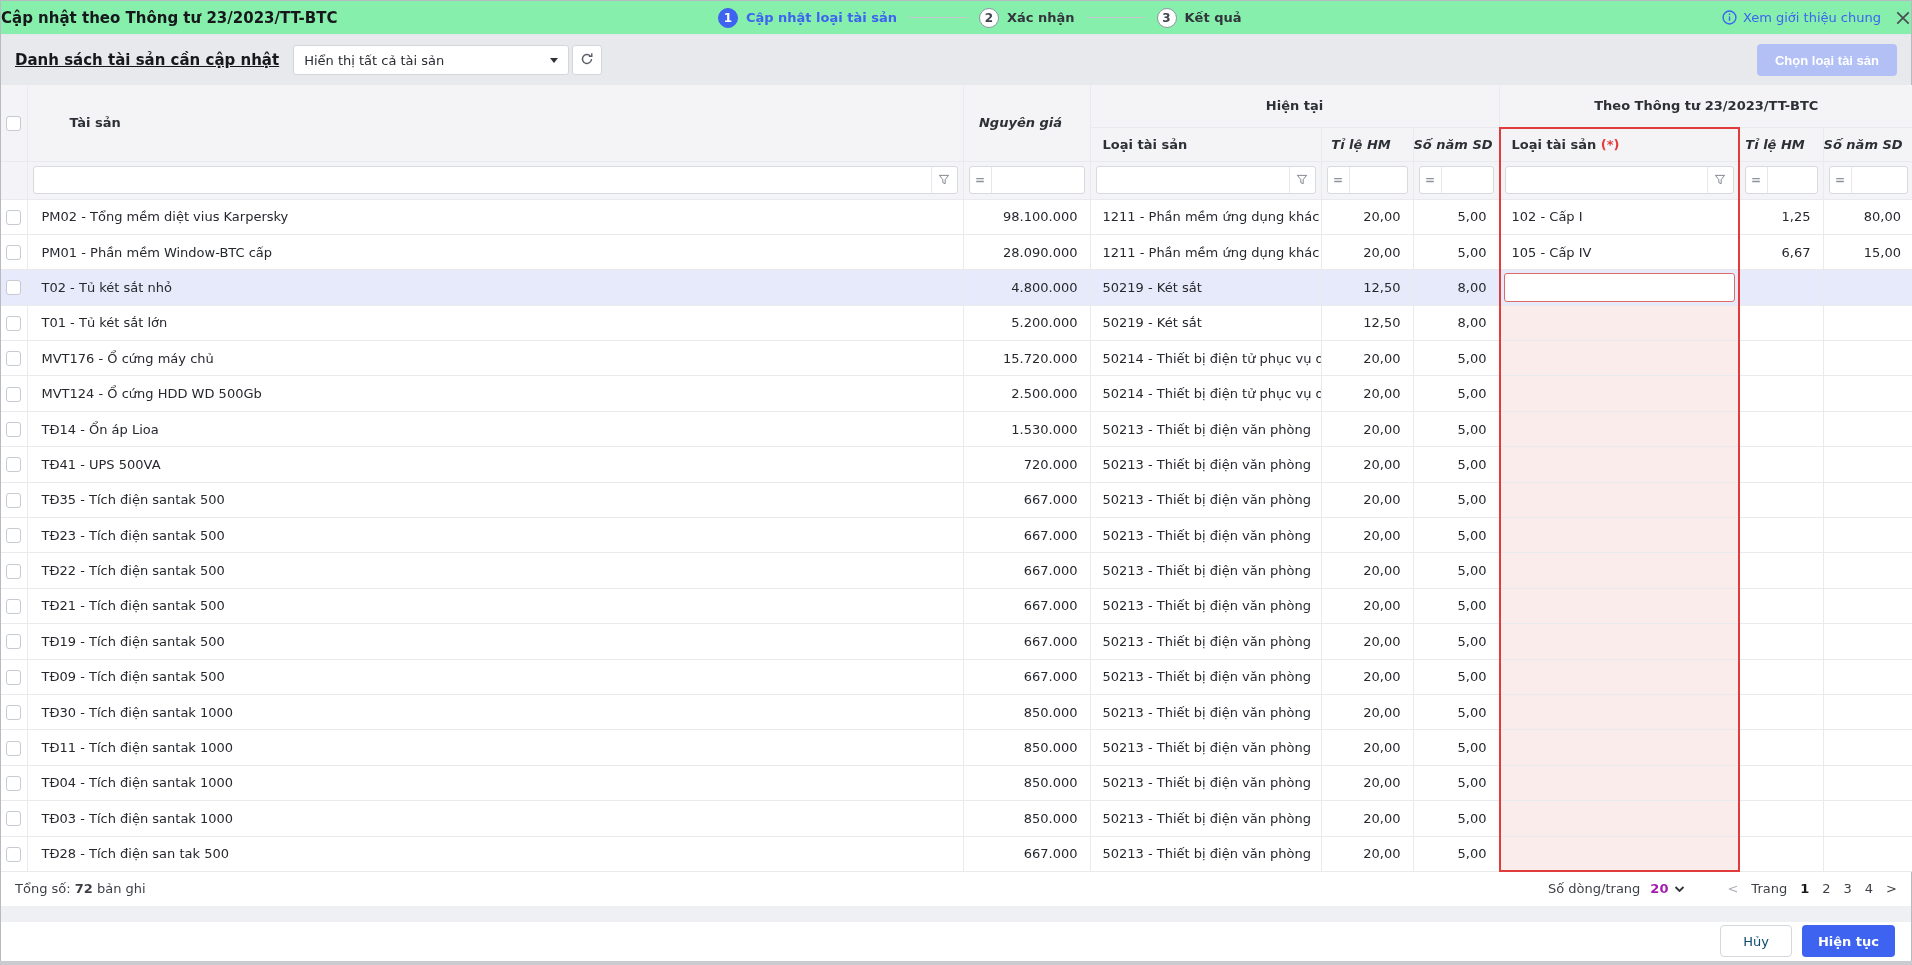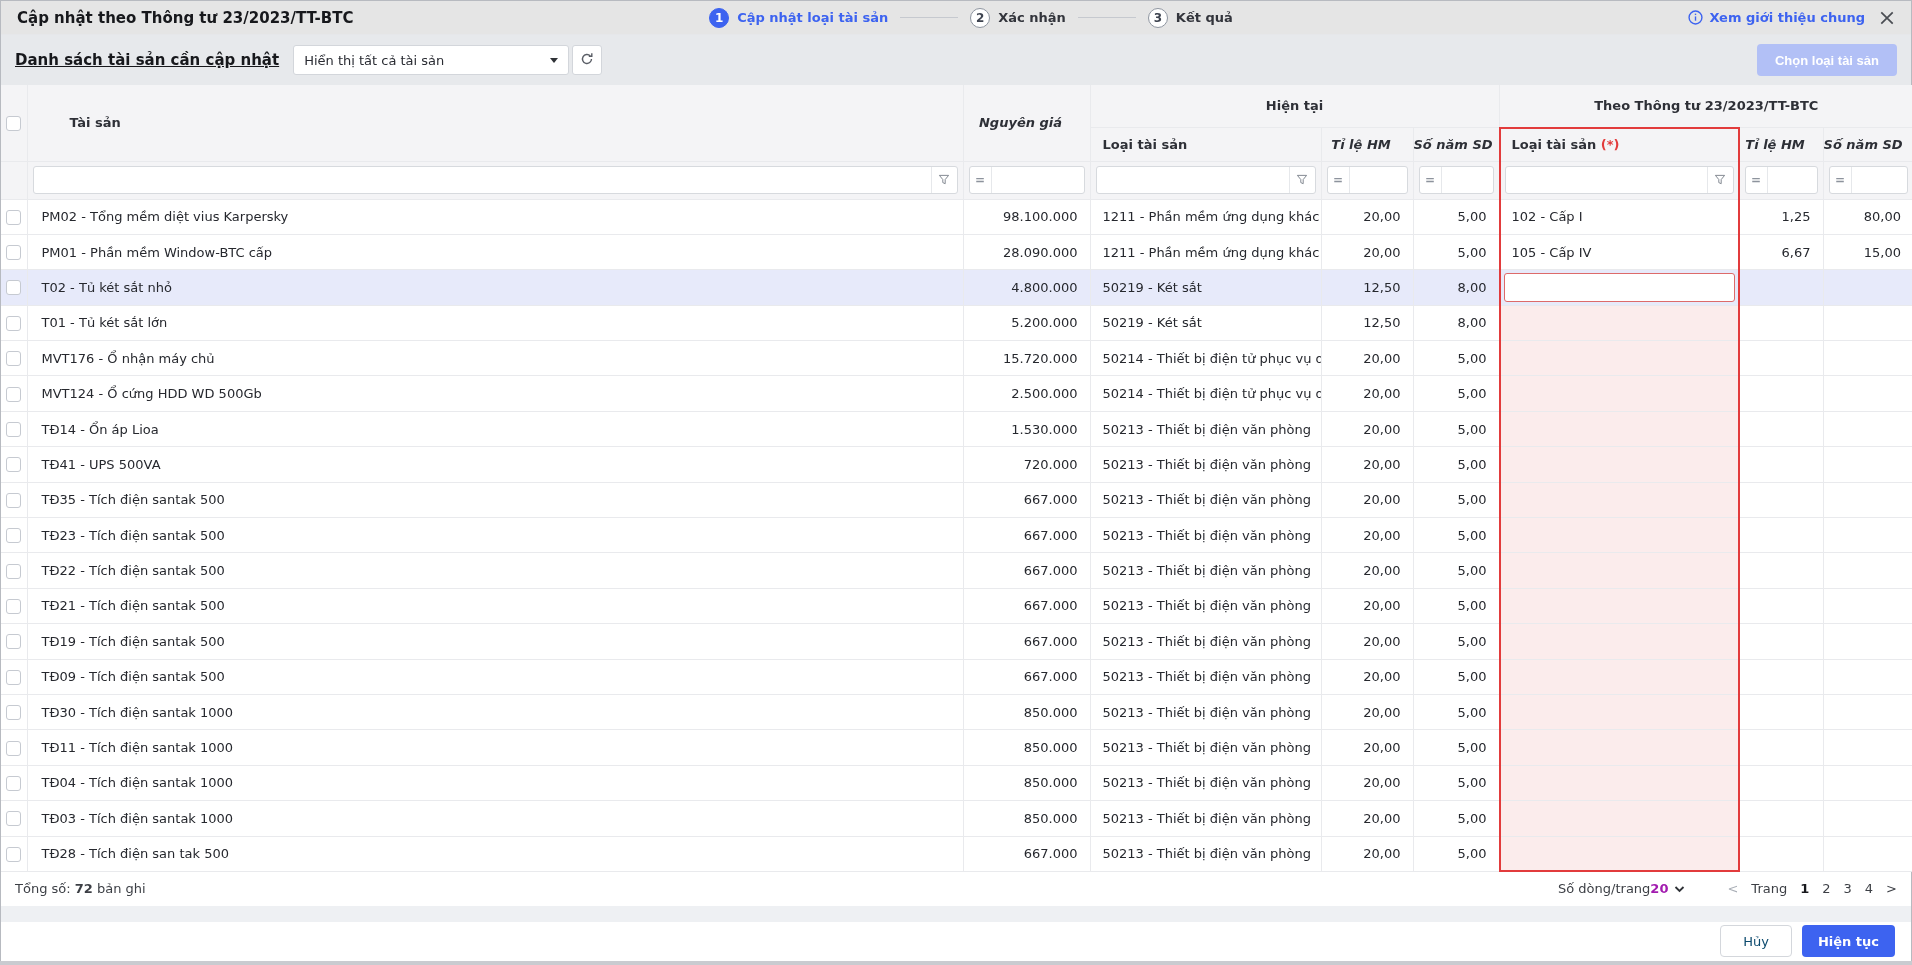--- a/index.html
+++ b/index.html
@@ -4,31 +4,31 @@
 <style>
   * { box-sizing: border-box; margin: 0; padding: 0; }
   html,body { width:1912px; height:965px; overflow:hidden; }
   body {
     font-family: "DejaVu Sans", "Liberation Sans", sans-serif;
     font-size: 13px; color: #24262c; background: #c9cbd0;
   }
   .modal { width:1912px; height:961px; background:#fff; border:1px solid #b7bac0; border-bottom:none; display:flex; flex-direction:column; }
 
   
-  .titlebar { height:34px; background:#e5e5e5; border-bottom:1px solid #e6e7ea; display:flex; align-items:center; padding:0 16px; flex:none; }
+  .titlebar { height:34px; background:#86efac; border-bottom:1px solid #e6e7ea; display:flex; align-items:center; padding:0 0; flex:none; }
   .title { font-size:15px; font-weight:bold; color:#17181c; white-space:nowrap; }
   .stepper { display:flex; align-items:center; margin:0 auto; transform:translateX(-40px); }
   .step { display:flex; align-items:center; gap:8px; }
   .step-circle { width:20px; height:20px; border-radius:50%; display:flex; align-items:center; justify-content:center; font-size:12px; font-weight:bold; background:#fff; border:1px solid #8e95a0; color:#3e4450; }
   .step--active .step-circle { background:#3d63f0; border-color:#3d63f0; color:#fff; }
   .step-label { font-weight:bold; color:#33353c; white-space:nowrap; }
   .step--active .step-label { color:#3d63f0; }
   .step-line { width:58px; height:1px; background:#c6c9cf; margin:0 12px; }
   .titlebar-right { display:flex; align-items:center; gap:14px; margin-left:20px; }
-  .intro-link { display:flex; align-items:center; gap:6px; color:#3d63f0; font-weight:bold; cursor:pointer; white-space:nowrap; }
+  .intro-link { display:flex; align-items:center; gap:6px; color:#3d63f0; font-weight:normal; cursor:pointer; white-space:nowrap; }
   .icon-btn { display:flex; align-items:center; justify-content:center; cursor:pointer; color:#4a4d53; }
 
   
   .toolbar { height:50px; background:#e7e9ec; display:flex; align-items:center; padding:0 14px; flex:none; }
   .section-label { font-size:15px; font-weight:bold; color:#17181c; margin-right:14px; white-space:nowrap;text-decoration:underline; }
   .select-box { width:276px; height:30px; background:#fff; border:1px solid #d3d6db; border-radius:3px; display:flex; align-items:center; padding:0 10px; cursor:pointer; }
   .select-value { flex:1; color:#2a2c33; }
   .caret-down { width:0; height:0; border-left:4px solid transparent; border-right:4px solid transparent; border-top:5px solid #2f3237; }
   .refresh-btn { width:30px; height:30px; background:#fff; border:1px solid #d3d6db; border-radius:3px; margin-left:3px; display:flex; align-items:center; justify-content:center; color:#5a5e66; cursor:pointer; }
   .toolbar-spacer { flex:1; }
@@ -59,21 +59,21 @@
   tr.highlight td { background:#e7eafa; }
   td.c-newtype.empty { background:#fbecec; }
   .edit-box { height:29px; margin:0 3px; background:#fff; border:1px solid #dd6a6a; border-radius:3px; }
   td.c-newtype.editing { padding:2px 1px; }
   .red-overlay { position:absolute; left:1498px; top:42px; width:241px; height:calc(100% - 42px); border:2px solid #e23b3c; pointer-events:none; }
 
   
   .table-footer { height:34px; display:flex; align-items:center; padding:0 14px; background:#fff; flex:none; color:#3c3f45; }
   .total b { font-weight:bold; }
   .footer-right { margin-left:auto; display:flex; align-items:center; gap:8px; }
-  .perpage { display:flex; align-items:center; margin-right:34px; }
+  .perpage { display:flex; align-items:center; gap:10px; margin-right:34px; }
   .perpage-value { display:flex; align-items:center; gap:6px; cursor:pointer; font-weight:bold; color:#a21caf; }
   .pager { display:flex; align-items:center; gap:13px; }
   .page-arrow { color:#a9aeb6; cursor:pointer; font-size:13px; }
   .page-arrow.next { color:#3c3f45; }
   .page-num { cursor:pointer; color:#3c3f45; }
   .page-num.active { font-weight:bold; color:#17181c; }
 
   
   .gap-strip { height:16px; background:#eef0f3; flex:none; }
   .action-bar { flex:1; background:#fff; display:flex; align-items:center; justify-content:flex-end; gap:10px; padding:0 16px; }
@@ -277,21 +277,21 @@
       <td class="c-num">5.200.000</td>
       <td class="c-type">50219 - Két sắt</td>
       <td class="c-num">12,50</td>
       <td class="c-num">8,00</td>
       <td class="c-newtype empty"></td>
       <td class="c-num"></td>
       <td class="c-num"></td>
     </tr>
           <tr>
       <td class="c-check"><span class="checkbox"></span></td>
-      <td class="c-name">MVT176 - Ổ nhận máy chủ</td>
+      <td class="c-name">MVT176 - Ổ cứng máy chủ</td>
       <td class="c-num">15.720.000</td>
       <td class="c-type">50214 - Thiết bị điện tử phục vụ quả...</td>
       <td class="c-num">20,00</td>
       <td class="c-num">5,00</td>
       <td class="c-newtype empty"></td>
       <td class="c-num"></td>
       <td class="c-num"></td>
     </tr>
           <tr>
       <td class="c-check"><span class="checkbox"></span></td>

